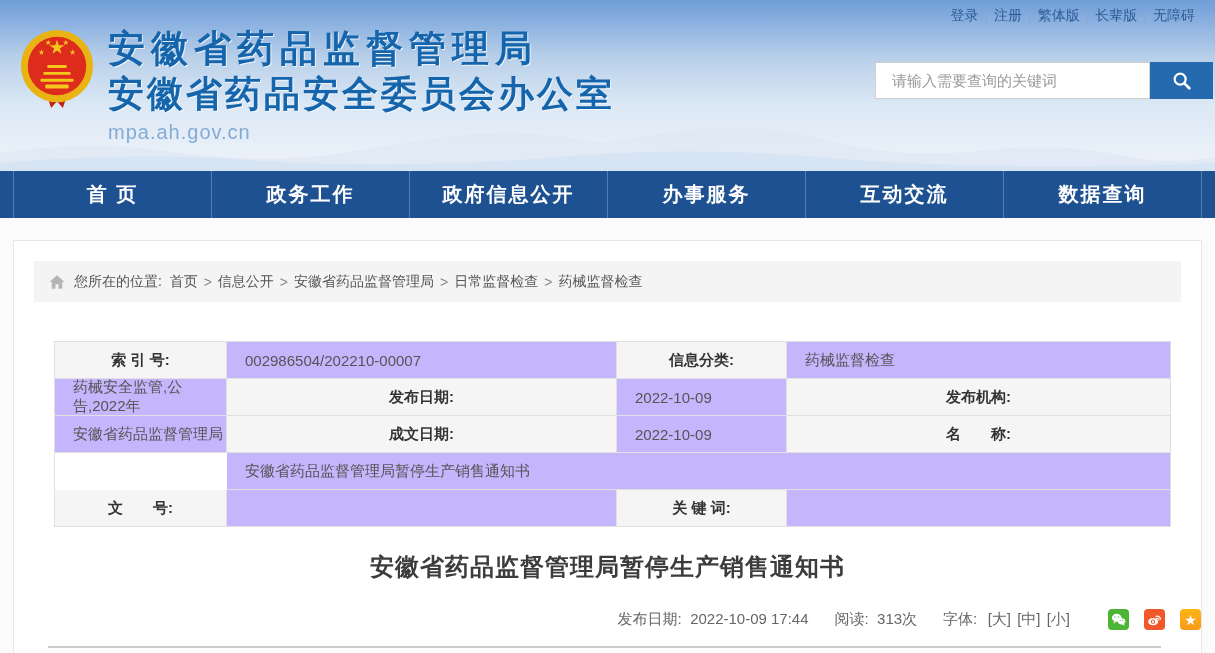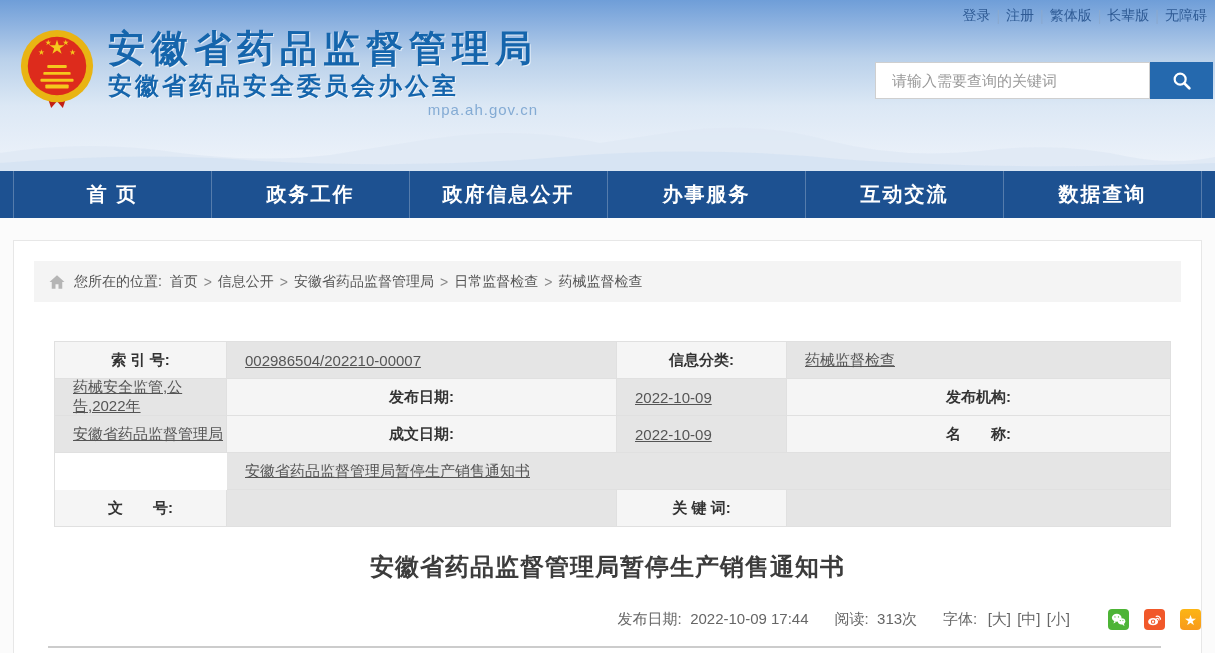--- a/index.html
+++ b/index.html
@@ -3,31 +3,31 @@
 <meta charset="utf-8">
 <style>
   * { margin:0; padding:0; box-sizing:border-box; }
   html,body { width:1215px; height:653px; overflow:hidden; background:#fbfbfb;
               font-family:"Liberation Sans","DejaVu Sans",sans-serif; }
 
   
   .header { position:relative; height:171px;
     background:linear-gradient(180deg,#6f9ed8 0%,#8db2e0 14%,#b9d0ea 34%,#dce8f5 62%,#eef3fa 100%); }
   .mountains { position:absolute; left:0; bottom:0; width:100%; height:58px; }
-  .topbar { position:absolute; top:7px; right:2px; font-size:14px; color:#2e5a94; display:flex; align-items:center; }
+  .topbar { position:absolute; top:7px; right:14px; font-size:14px; color:#2e5a94; display:flex; align-items:center; }
   .topbar a { color:#2e5a94; text-decoration:none; padding:0 6px; cursor:pointer; }
   .topbar .sep { color:#8aa9cf; }
   .brand { position:absolute; left:18px; top:28px; display:flex; align-items:flex-start; cursor:pointer; }
   .emblem { width:78px; height:82px; }
   .titles { margin-left:12px; }
   .title1 { font-size:37px; font-weight:bold; color:#1565ac; letter-spacing:6px; line-height:1.15;
             text-shadow:1px 1px 0 rgba(255,255,255,.7); white-space:nowrap; }
-  .title2 { font-size:24px; font-weight:bold; color:#1565ac; letter-spacing:3px; line-height:1.25;
-            text-shadow:1px 1px 0 rgba(255,255,255,.7); white-space:nowrap;font-family:Liberation Serif, serif; }
-  .site-url { text-align:right; font-size:15px; color:#84abd4; letter-spacing:1px; }
+  .title2 { font-size:36px; font-weight:bold; color:#1565ac; letter-spacing:3px; line-height:1.25;
+            text-shadow:1px 1px 0 rgba(255,255,255,.7); white-space:nowrap; }
+  .site-url { text-align:left; font-size:20px; color:#84abd4; margin-top:5px; letter-spacing:1px; }
   .search { position:absolute; top:62px; left:875px; display:flex; }
   .search input { width:275px; height:37px; border:1px solid #cfcfcf; background:#fff; padding:0 16px;
                   font-size:15px; color:#333; outline:none; font-family:inherit; }
   .search input::placeholder { color:#999; }
   .search-btn { width:63px; height:37px; background:#2569ae; border:none; cursor:pointer;
                 display:flex; align-items:center; justify-content:center; }
 
   
   .nav { height:47px; background:#1d5191; display:flex; padding:0 13px;text-align:right; }
   .nav-item { flex:1; display:flex; align-items:center; justify-content:center; color:#fff;
@@ -44,21 +44,21 @@
   .breadcrumb .crumb { cursor:pointer; }
   .breadcrumb .bsep { color:#888; padding:0 6px; }
 
   
   .meta-table { margin:39px 30px 0 40px; display:grid;
                 grid-template-columns:172px 390px 170px 1fr;
                 border-top:1px solid #e0e0e0; border-left:1px solid #e0e0e0; font-size:15px; }
   .mt-cell { height:37px; display:flex; align-items:center;
              border-right:1px solid #e0e0e0; border-bottom:1px solid #e0e0e0; }
   .mt-label { background:#f5f5f5; font-weight:bold; color:#333; justify-content:center; white-space:pre; }
-  .mt-value { color:#555; padding-left:18px; background:#e5e5e5;text-decoration:underline; }
+  .mt-value { color:#555; padding-left:18px; background:#c4b5fd; }
   .span3 { grid-column:2 / 5; }
 
   
   .article-title { text-align:center; font-size:24px; font-weight:bold; color:#3c3c3c;
                    margin-top:24px; letter-spacing:1px; }
   .article-meta { display:flex; align-items:center; justify-content:flex-end; margin-top:26px;
                   font-size:15px; color:#666; }
   .article-meta .chunk { margin:0 13px; white-space:pre; }
   .font-sizes .fs { cursor:pointer; margin-left:2px; }
   .share { display:flex; align-items:center; margin-left:10px; }

